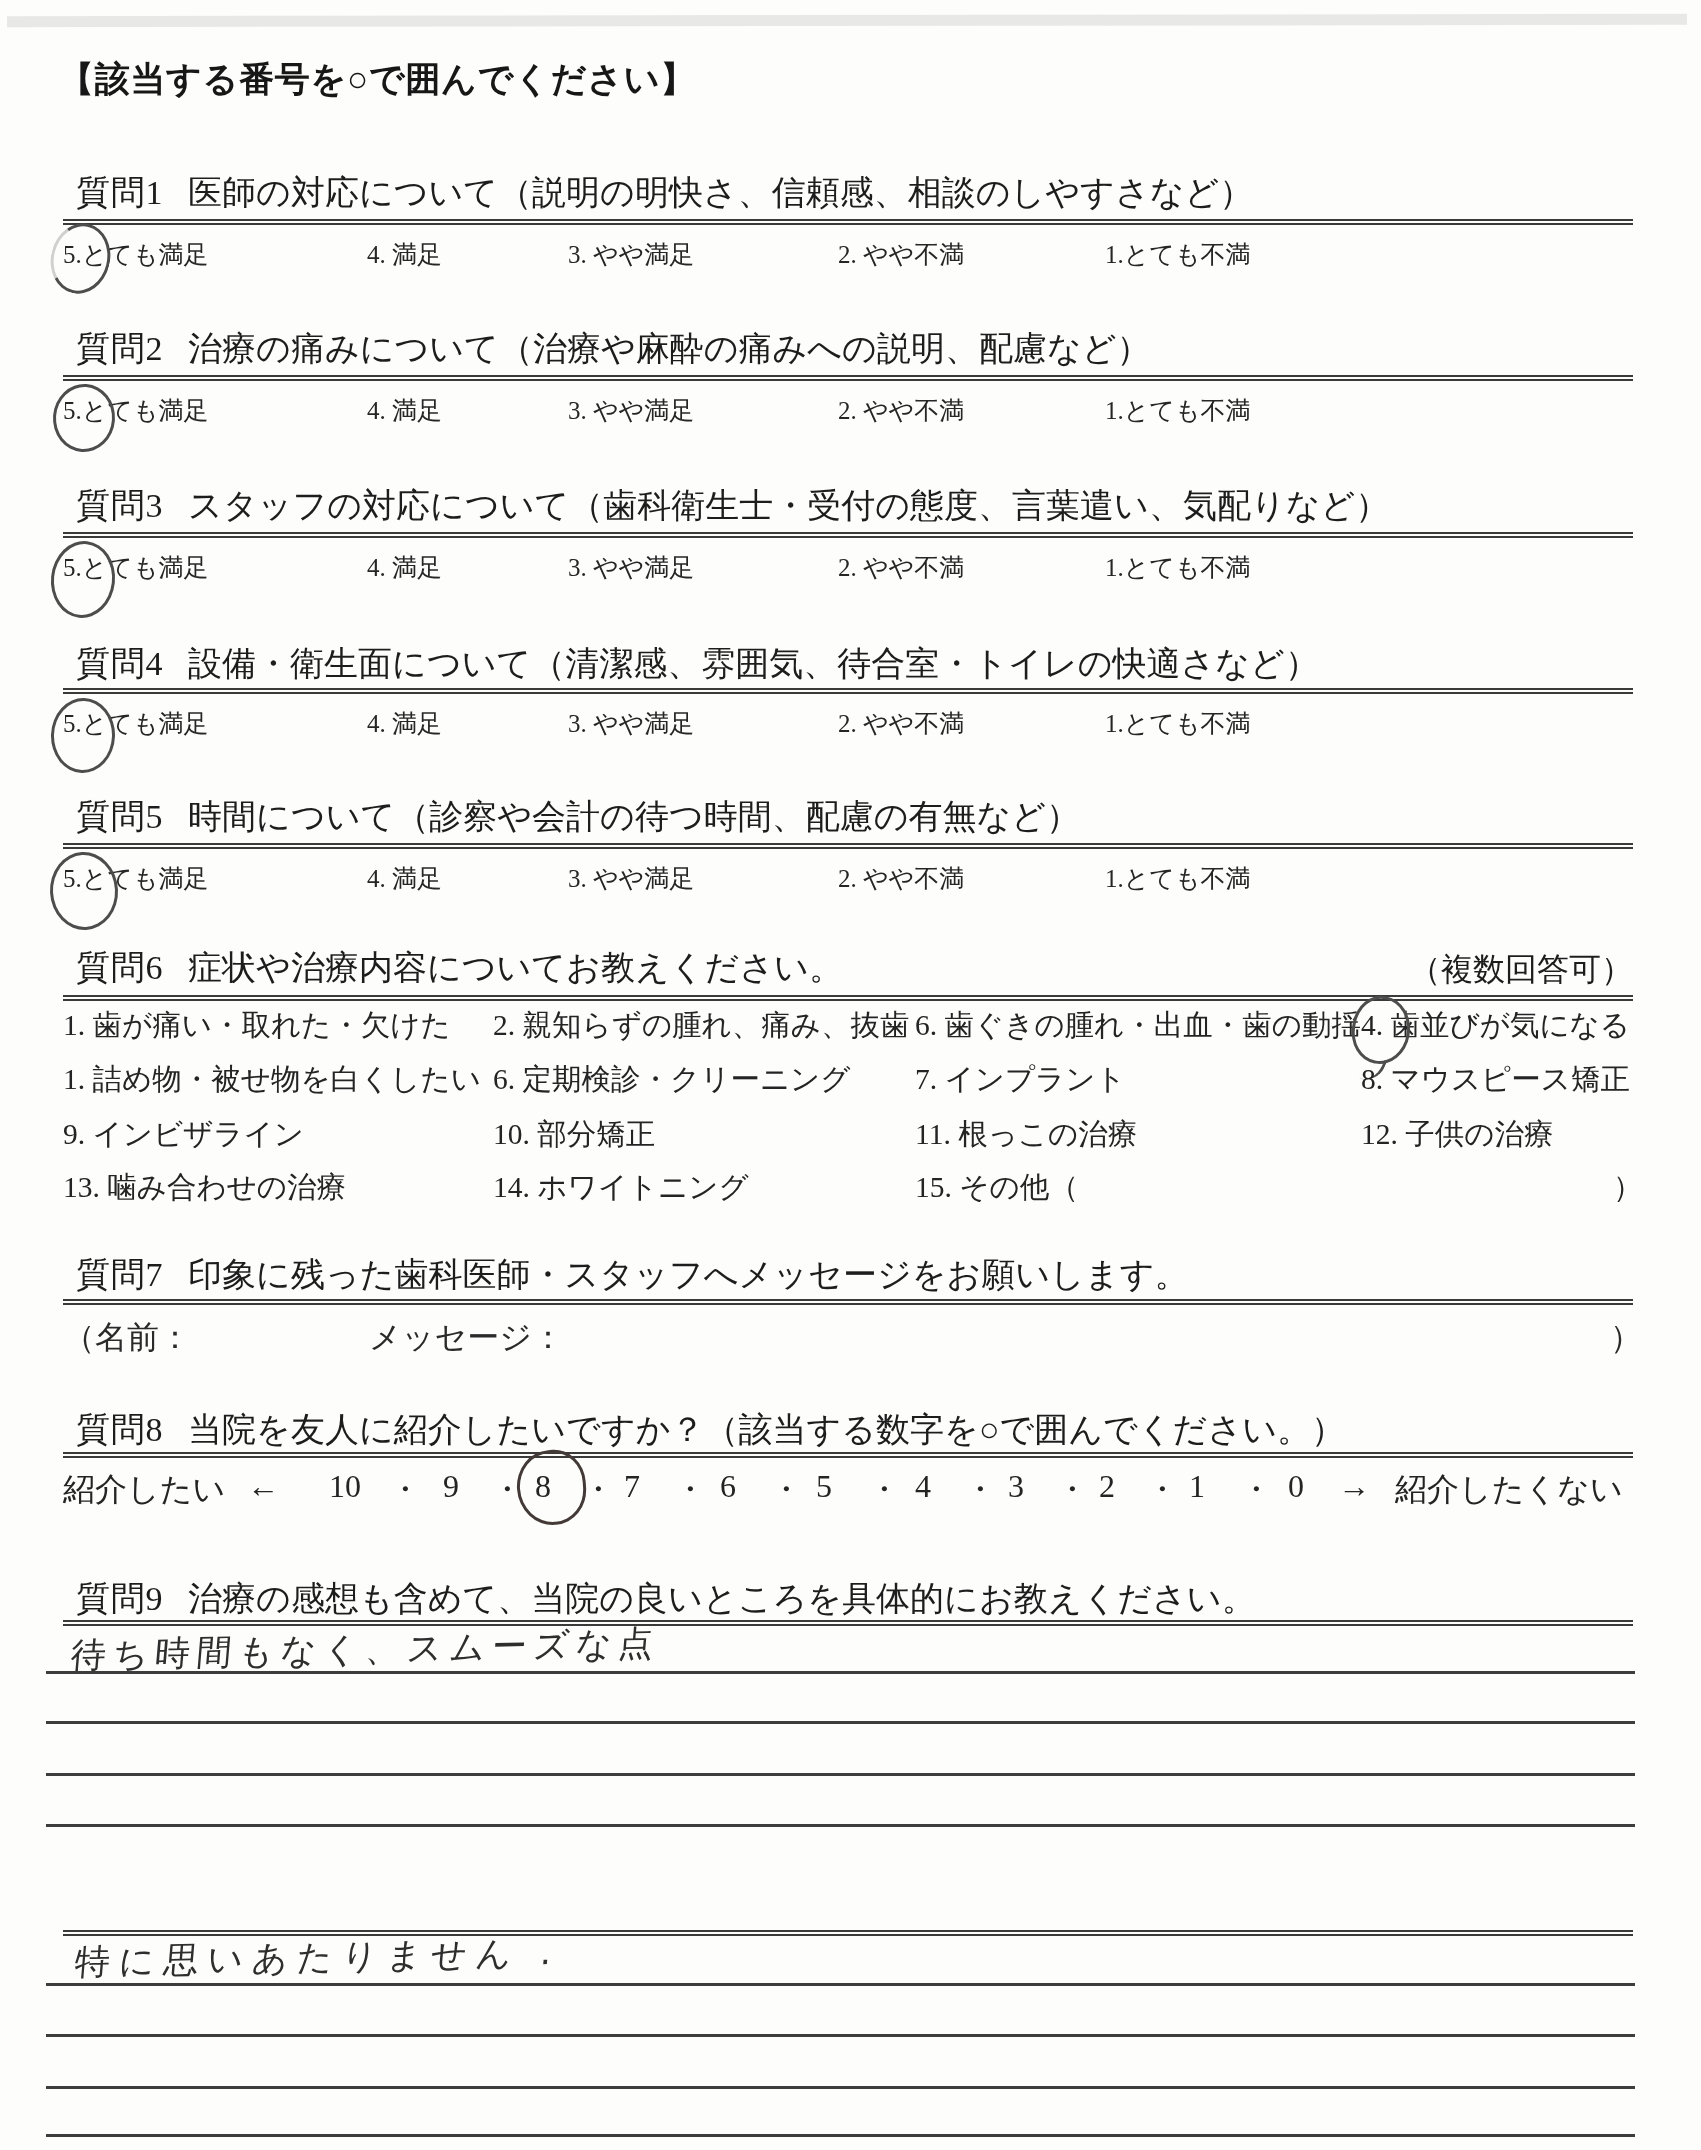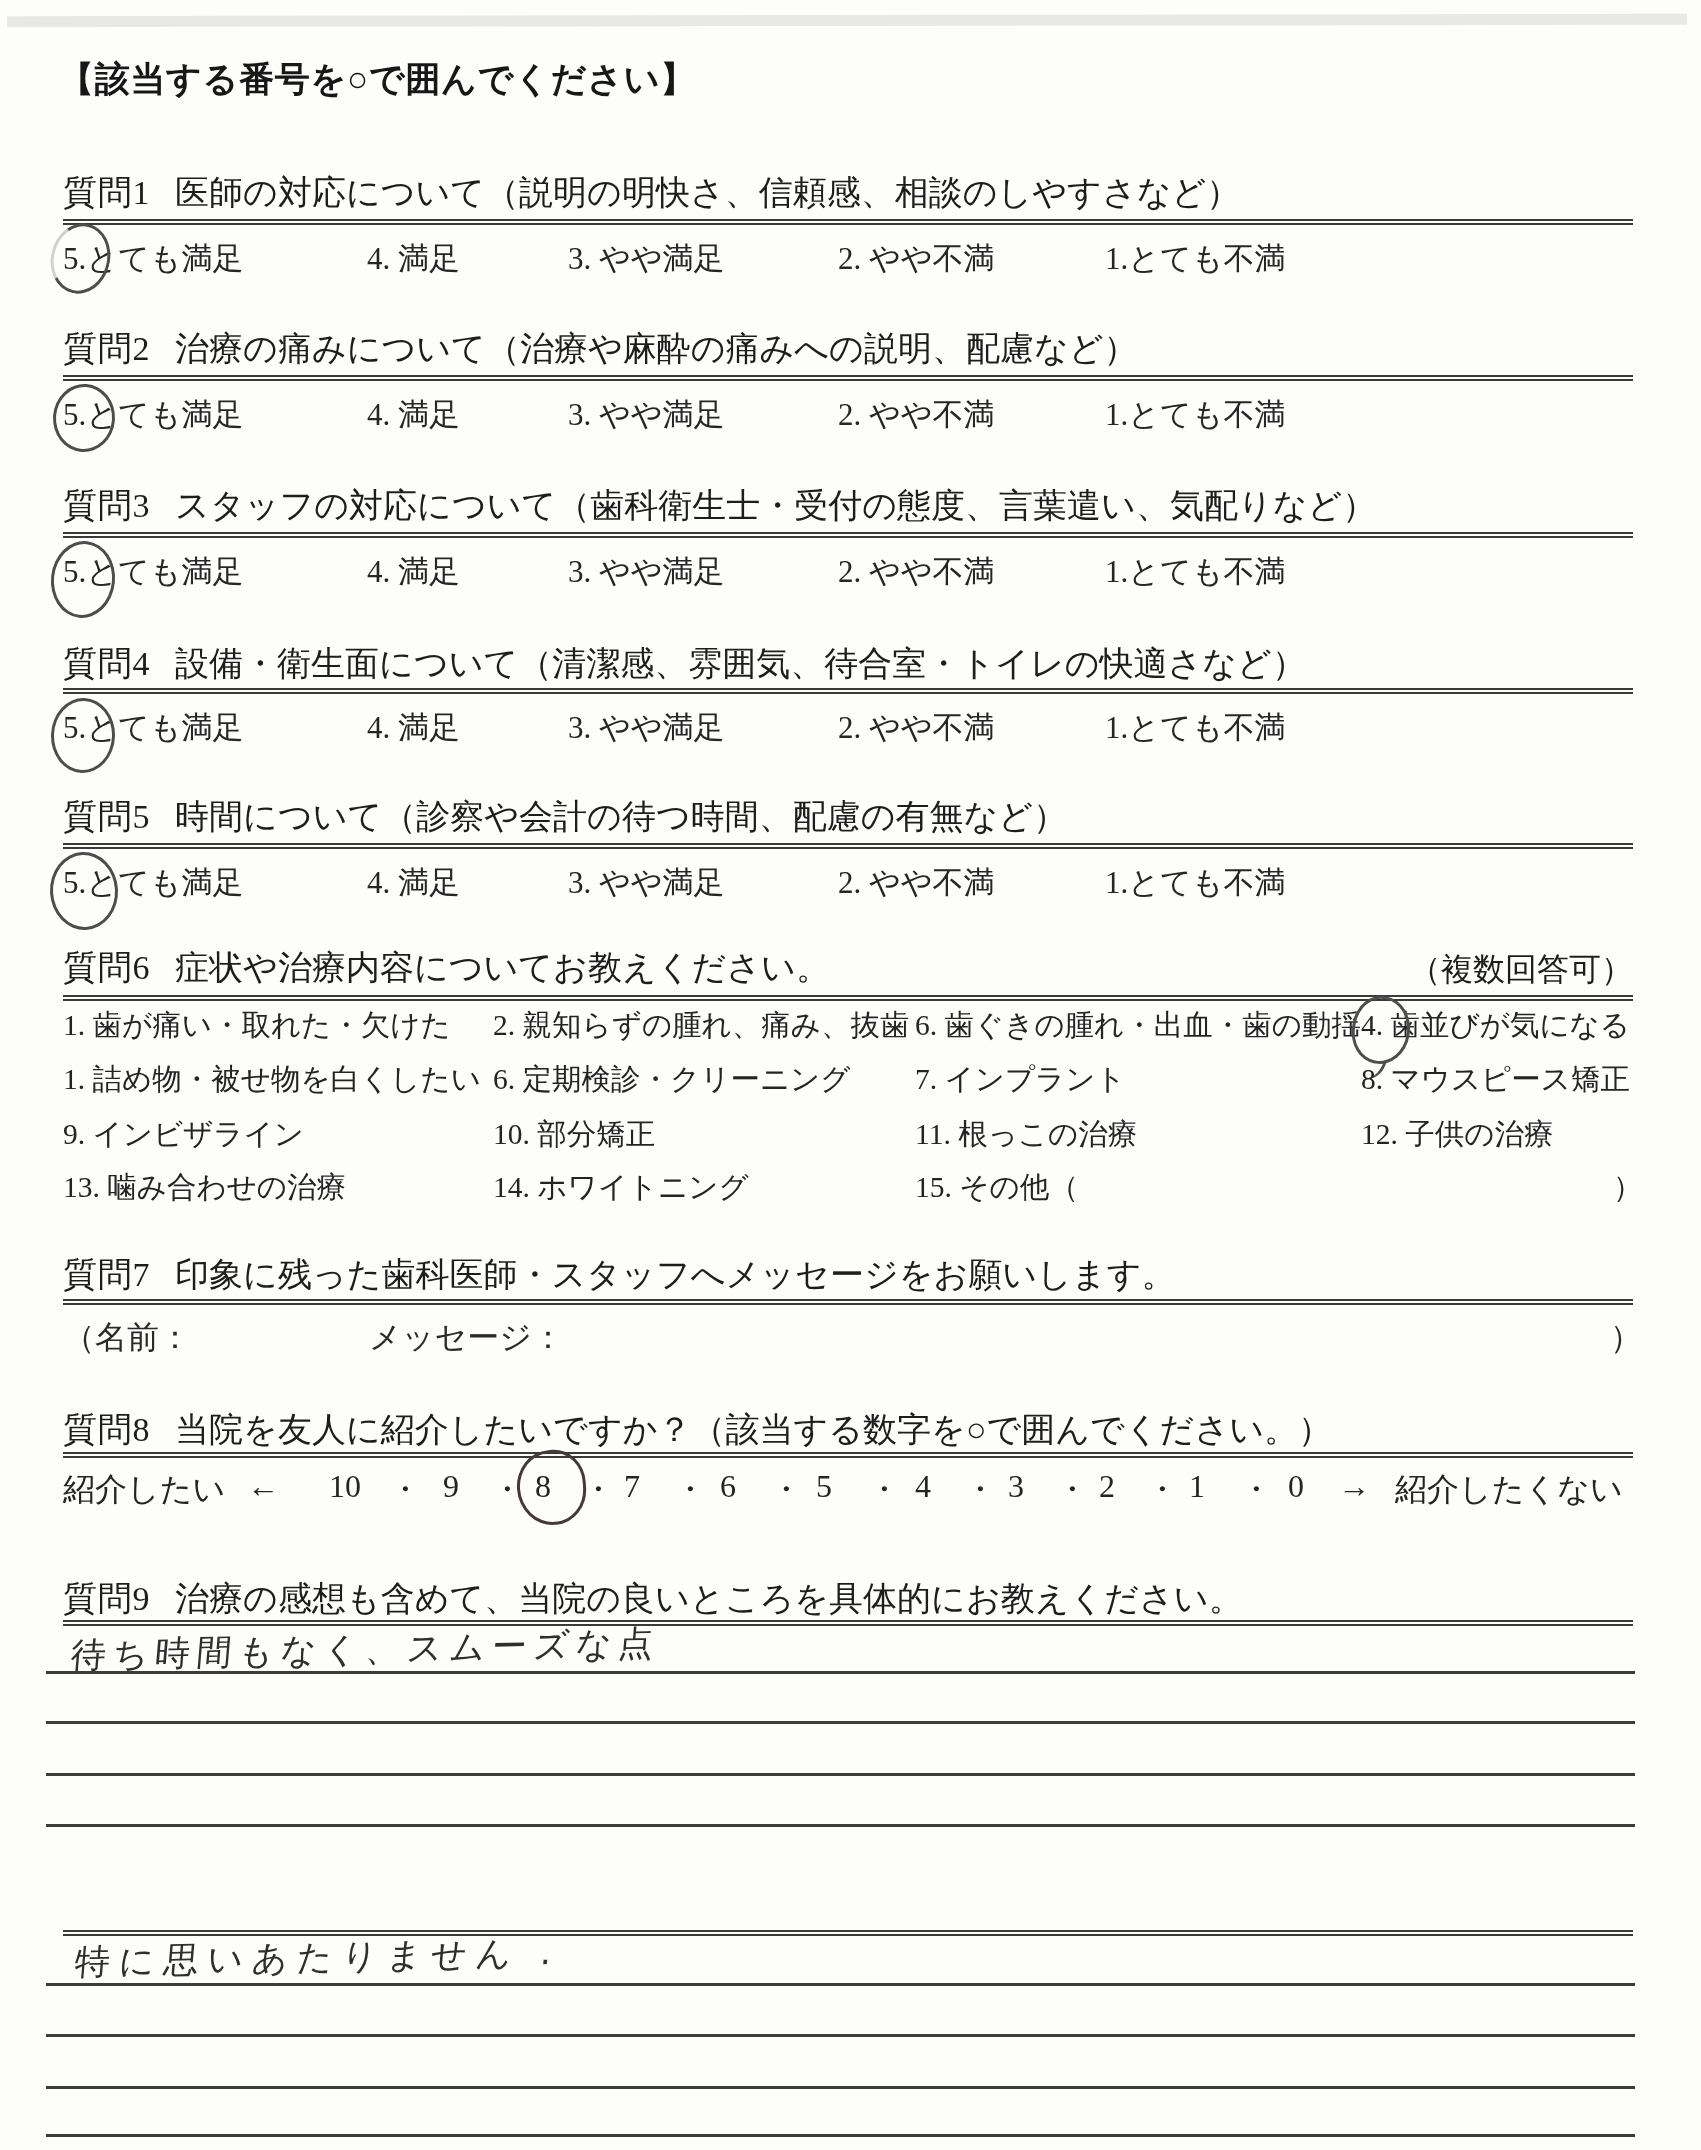--- a/index.html
+++ b/index.html
@@ -3,26 +3,26 @@
 <meta charset="utf-8">
 <style>
   html,body{margin:0;padding:0;background:#ffffff;}
   .page{position:relative;width:1701px;height:2151px;background:#fdfdfc;overflow:hidden;
         font-family:"Liberation Serif","DejaVu Serif",serif;color:#222;}
   .top-band{position:absolute;top:14.8px;left:7.4px;width:1680px;height:11px;background:#e8e8e7;
             transform:rotate(-0.08deg);}
   .title{position:absolute;left:59px;top:56px;font-size:35px;font-weight:bold;letter-spacing:0.7px;
          color:#171717;white-space:nowrap;margin:0;}
   .qhead{position:absolute;left:63px;font-size:34px;color:#1d1d1d;white-space:nowrap;}
-  .qlabel{letter-spacing:0.7px;}
+  .qlabel{letter-spacing:0.7px;margin-left:13px;}
   .qtitle{margin-left:25px;}
   .qnote{position:absolute;right:68px;font-size:32px;color:#1d1d1d;}
   .rule{position:absolute;left:63px;width:1570px;height:2.2px;
         border-top:2.2px solid #3a3a3a;border-bottom:2.2px solid #3a3a3a;}
-  .optrow{position:absolute;left:0;width:1419px;height:47px;font-size:31px;color:#262626;font-family:Liberation Serif, serif;}
+  .optrow{position:absolute;left:0;width:1419px;height:47px;font-size:25px;color:#262626;font-family:Liberation Serif, serif;}
   .opt{position:absolute;white-space:nowrap;}
   .o1{left:63px}.o2{left:367px}.o3{left:568px}.o4{left:838px}.o5{left:1105px}
   .q6row{position:absolute;left:0;width:1701px;height:44px;font-size:29.5px;color:#242424;}
   .q6c1{left:63px}.q6c2{left:493px}.q6c3{left:915px}.q6c4{left:1361px}.q6paren{left:1613px}
   .q7row{position:absolute;left:0;width:1701px;font-size:32px;color:#2a2a2a;}
   .q7name{left:63px;position:absolute;white-space:nowrap;}
   .q7msg{left:369px;position:absolute;white-space:nowrap;}
   .q7close{left:1610px;position:absolute;}
   .q8row{position:absolute;left:0;width:1701px;font-size:32px;color:#242424;}
   .q8row span{position:absolute;white-space:nowrap;}

